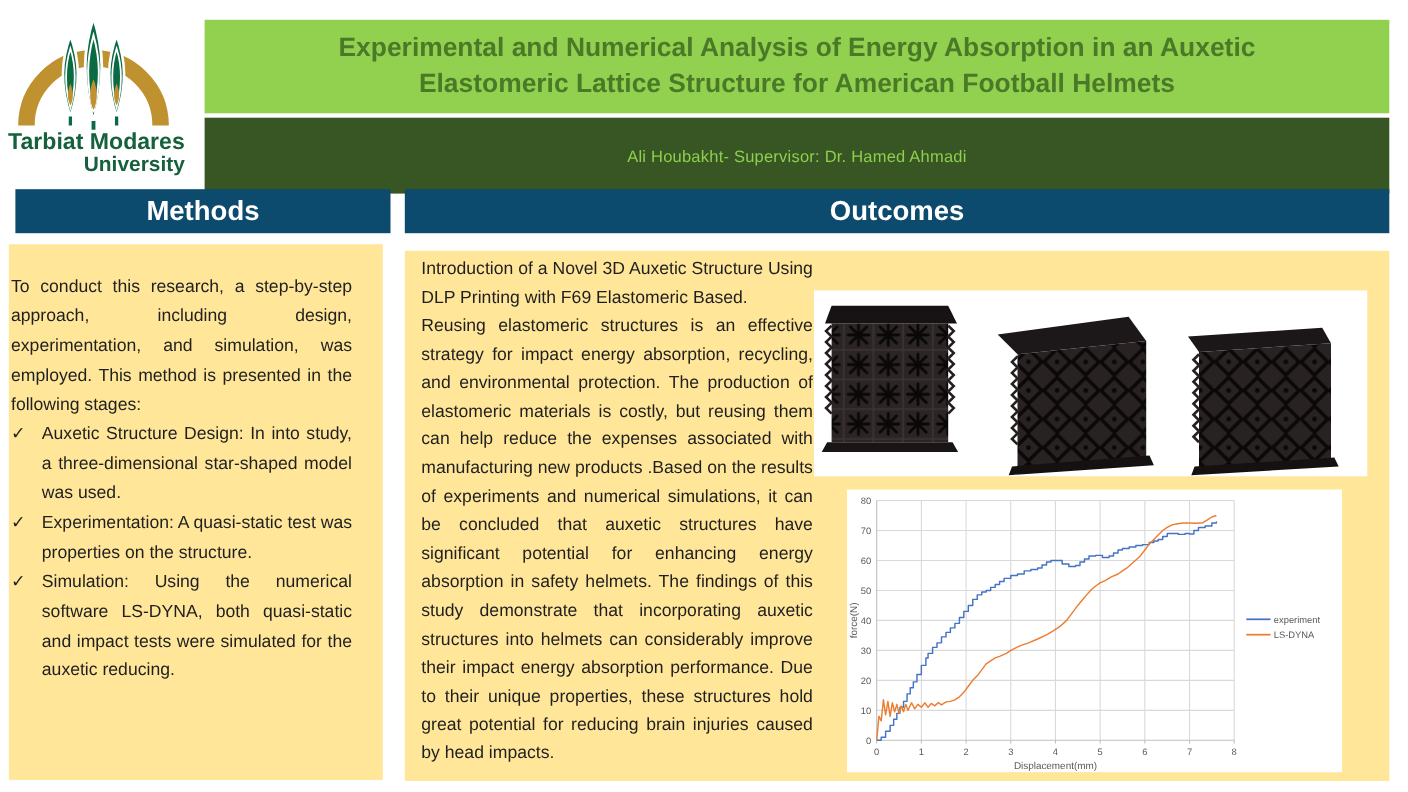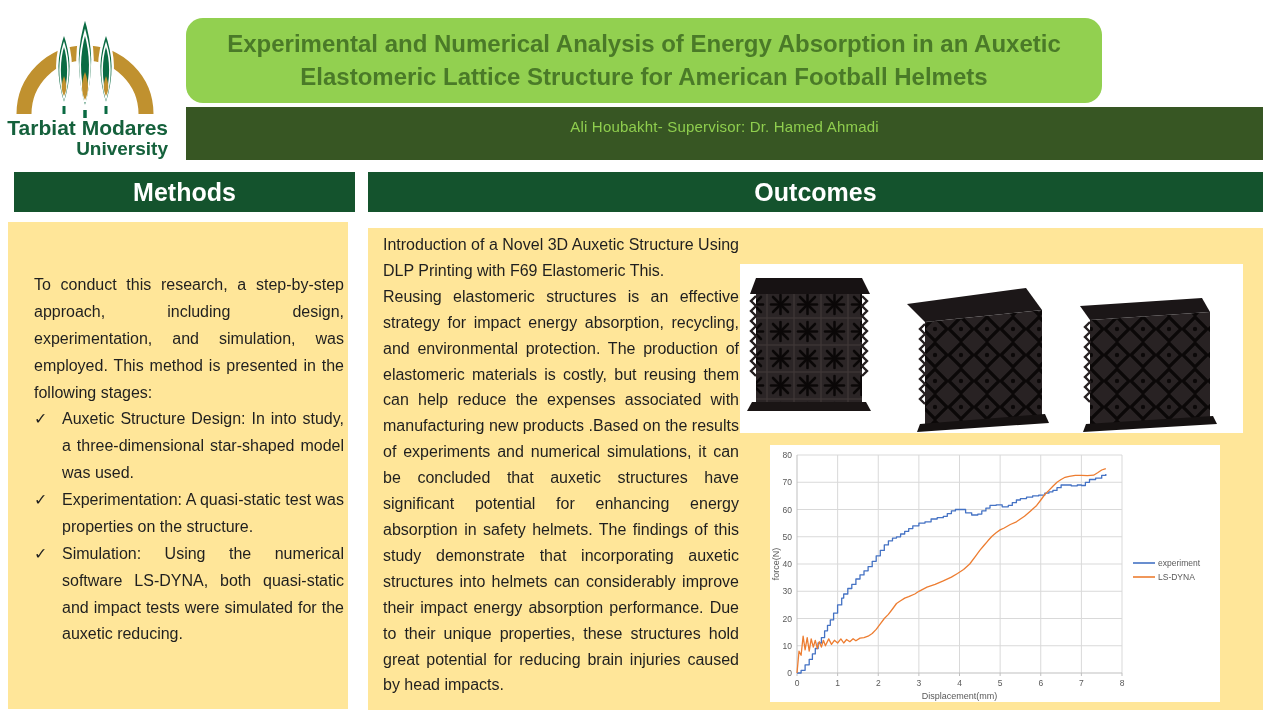--- a/index.html
+++ b/index.html
@@ -1,39 +1,39 @@
 <!DOCTYPE html>
 <html><head>
 <meta charset="utf-8">
 <style>
   html,body{margin:0;padding:0;background:#ffffff;}
   .poster{position:relative;width:1280px;height:720px;background:#ffffff;overflow:hidden;
           font-family:"Liberation Sans", sans-serif;}
 
   
   .logo{position:absolute;left:0;top:10px;width:172px;height:152px;}
-  .title-bar{position:absolute;left:186px;top:18px;width:916px;height:85px;background:#92d050;
-             display:flex;align-items:center;justify-content:center;border-radius:17px;}
+  .title-bar{position:absolute;left:186px;top:18px;width:1077px;height:85px;background:#92d050;
+             display:flex;align-items:center;justify-content:center;}
   .title-text{max-width:940px;text-align:center;color:#4a7a28;font-size:24px;font-weight:600;line-height:1.35;}
   .subtitle-bar{position:absolute;left:186px;top:107px;width:1077px;height:53px;background:#375623;
-                display:flex;justify-content:center;align-items:flex-start;padding-top:0;}
+                display:flex;justify-content:center;align-items:flex-start;padding-top:16px;}
   .subtitle-text{color:#8fce4e;font-size:15px;margin-top:11px;letter-spacing:.2px;}
 
   
-  .sec-header{position:absolute;height:40px;background:#14532d;color:#ffffff;font-size:25px;font-weight:bold;
+  .sec-header{position:absolute;height:40px;background:#0c4a6e;color:#ffffff;font-size:25px;font-weight:bold;
               display:flex;align-items:center;justify-content:center;}
   .methods-header{left:14px;top:172px;width:341px;}
   .outcomes-header{left:368px;top:172px;width:895px;justify-content:center;}
 
   
   .panel{position:absolute;background:#ffe699;}
   .methods-panel{left:8px;top:222px;width:340px;height:487px;}
   .outcomes-panel{left:368px;top:228px;width:895px;height:482px;}
 
-  .methods-body{position:absolute;left:26px;top:26px;width:310px;color:#1f1f1f;font-size:16px;line-height:1.68;margin-top:24px;}
+  .methods-body{position:absolute;left:2px;top:26px;width:310px;color:#1f1f1f;font-size:16px;line-height:1.68;}
   .methods-intro{text-align:justify;}
   .li{display:flex;}
   .tick{width:28px;flex:0 0 28px;color:#1f1f1f;}
   .litext{flex:1;text-align:justify;}
 
   .outcomes-text{position:absolute;left:15px;top:4px;width:356px;color:#1f1f1f;font-size:16px;line-height:1.62;}
   .outcomes-text p{margin:0;text-align:justify;}
 
   
   .photo-box{position:absolute;left:740px;top:264px;width:503px;height:169px;background:#ffffff;}
@@ -105,21 +105,21 @@
           <div class="li">
             <span class="tick">✓</span>
             <span class="litext">Simulation: Using the numerical software LS-DYNA, both quasi-static and impact tests were simulated for the auxetic reducing.</span>
           </div>
         </div>
     </div>
   </div>
 
   <div class="panel outcomes-panel">
     <div class="outcomes-text">
-        <p>Introduction of a Novel 3D Auxetic Structure Using DLP Printing with F69 Elastomeric This.</p>
+        <p>Introduction of a Novel 3D Auxetic Structure Using DLP Printing with F69 Elastomeric Based.</p>
         <p>Reusing elastomeric structures is an effective strategy for impact energy absorption, recycling, and environmental protection. The production of elastomeric materials is costly, but reusing them can help reduce the expenses associated with manufacturing new products .Based on the results of experiments and numerical simulations, it can be concluded that auxetic structures have significant potential for enhancing energy absorption in safety helmets. The findings of this study demonstrate that incorporating auxetic structures into helmets can considerably improve their impact energy absorption performance. Due to their unique properties, these structures hold great potential for reducing brain injuries caused by head impacts.</p>
       </div>
   </div>
 
   <div class="photo-box">
     <svg width="503" height="169" viewBox="0 0 503 169">
       <defs>
         <pattern id="pStar" width="27" height="27" patternUnits="userSpaceOnUse">
           <rect width="27" height="27" fill="#2b2526"></rect>
           <g stroke="#0a0707" stroke-width="2.6" stroke-linecap="round">

